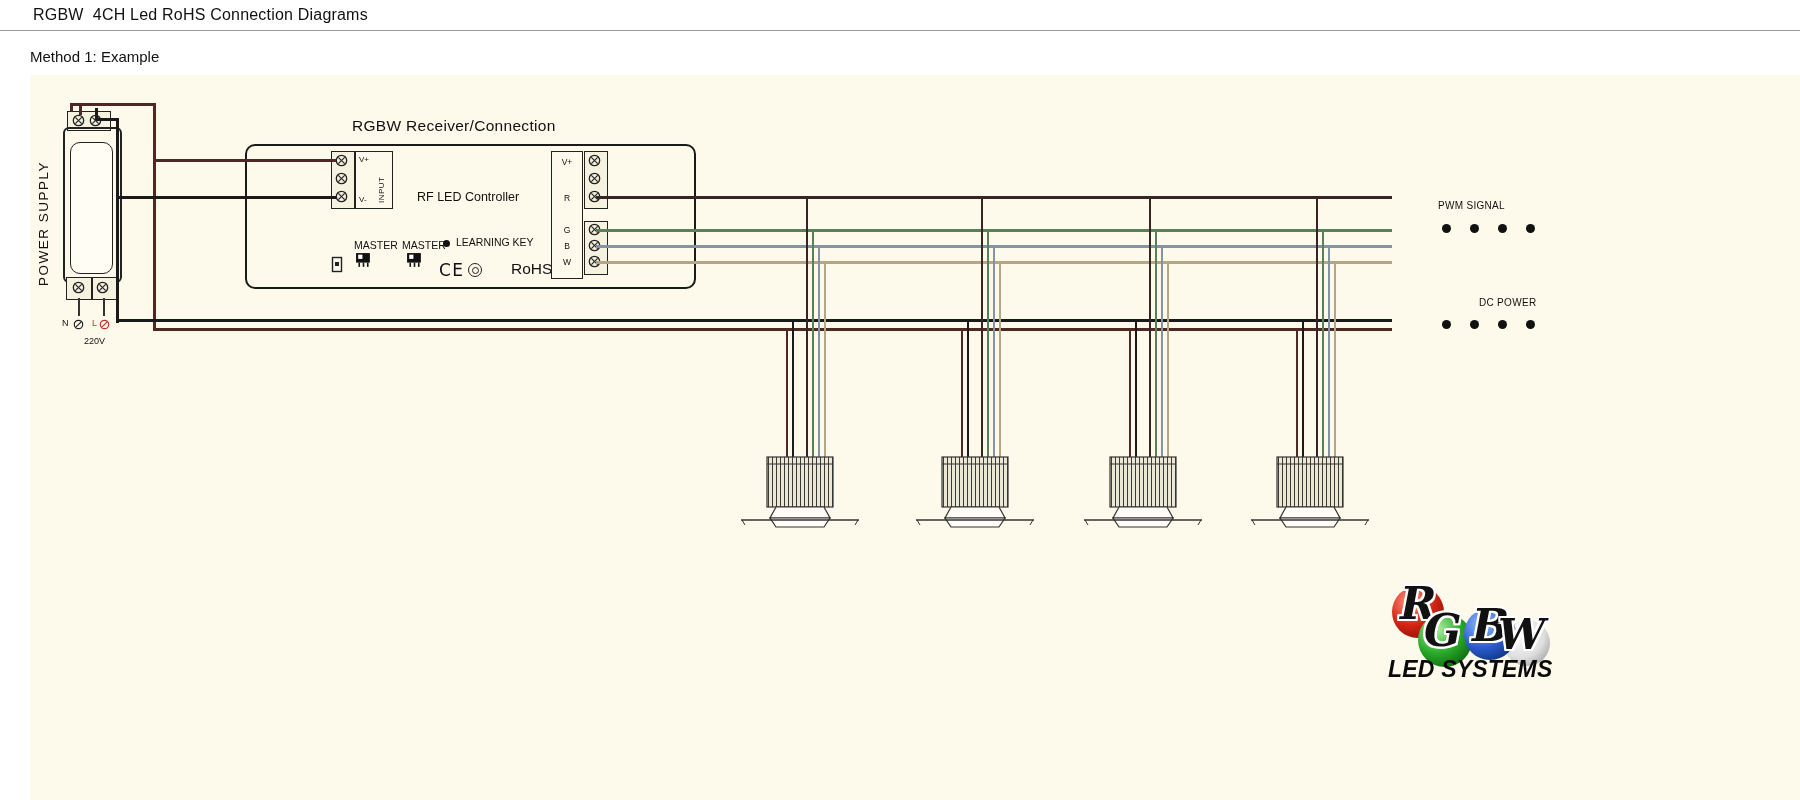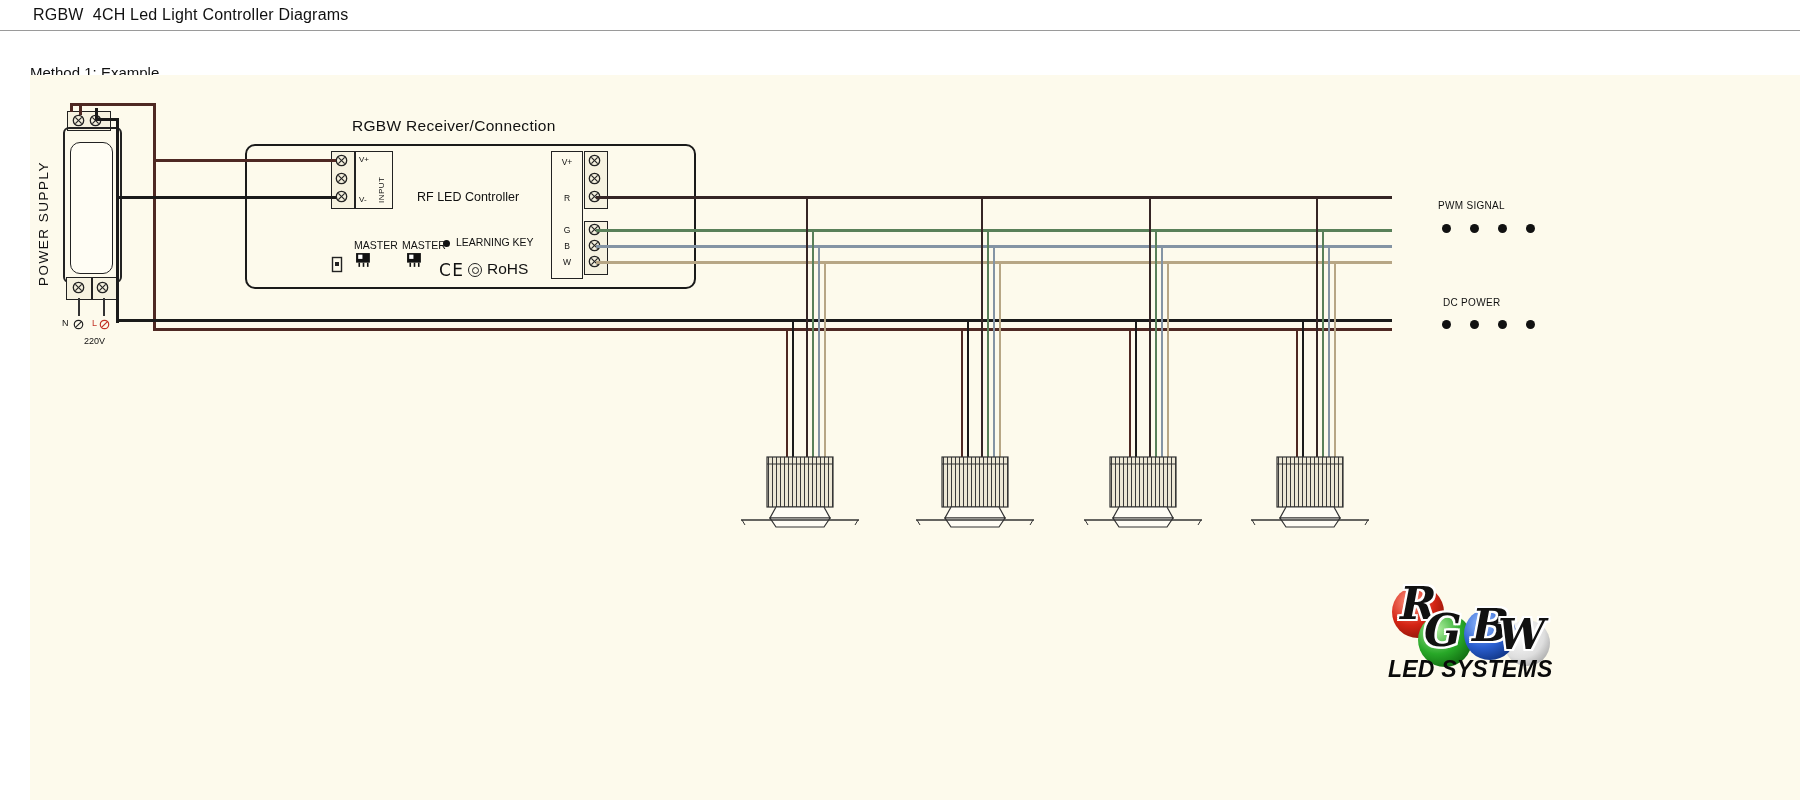--- a/index.html
+++ b/index.html
@@ -3,21 +3,21 @@
 <meta charset="utf-8">
 <style>
   html,body{margin:0;padding:0;background:#fff;}
   .screen{position:relative;width:1800px;height:800px;background:#fff;overflow:hidden;
           font-family:"Liberation Sans",sans-serif;color:#111;}
   .abs{position:absolute;}
   .lbl{position:absolute;white-space:pre;}
   
   .hdr-title{left:33px;top:6px;font-size:16px;letter-spacing:.2px;color:#111;}
   .hdr-rule{position:absolute;left:0;top:30px;width:1800px;height:0;border-top:1px solid #9a9a9a;}
-  .subtitle{left:30px;top:48px;font-size:15px;margin-top:16px;}
+  .subtitle{left:30px;top:48px;font-size:15px;}
   
   .canvas{position:absolute;left:30px;top:75px;width:1770px;height:725px;background:var(--canvas-bg,#fdfaec);}
   
   .w{position:absolute;}
   .c-vp{background:var(--wire-vplus,#4e2823);}
   .c-vm{background:var(--wire-vminus,#1a1a1a);}
   .c-r{background:var(--wire-r,#352525);}
   .c-g{background:var(--wire-g,#598059);}
   .c-b{background:var(--wire-b,#8494a4);}
   .c-w{background:var(--wire-w,#b7a685);}
@@ -34,21 +34,21 @@
   .ctrl-box{left:245px;top:144px;width:447px;height:141px;border:2px solid #1a1a1a;border-radius:10px;}
   .ctrl-title{left:352px;top:117px;font-size:15.5px;letter-spacing:.3px;}
   .inbox{left:355px;top:151px;width:36px;height:56px;border:1.3px solid #222;}
   .inbox .t{position:absolute;font-size:8px;}
   .in-vert{position:absolute;left:21px;top:5px;height:46px;writing-mode:vertical-rl;transform:rotate(180deg);font-size:8px;letter-spacing:.5px;}
   .outlabels{left:551px;top:151px;width:30px;height:126px;border:1.3px solid #222;}
   .outlabels .t{position:absolute;width:100%;text-align:center;font-size:8.5px;}
   .small-cap{font-size:10.5px;}
   .bullet{position:absolute;width:7px;height:7px;border-radius:50%;background:#111;}
   .cemark{font-family:"DejaVu Sans",sans-serif;font-size:17px;letter-spacing:1.5px;}
-  .rohs{font-size:15.5px;font-weight:500;}
+  .rohs{font-size:15.5px;font-weight:500;margin-left:24px;}
   .circ-ico{position:absolute;width:12px;height:12px;border:1.5px solid #222;border-radius:50%;}
   .circ-ico i{position:absolute;left:2.5px;top:2.5px;width:5px;height:5px;border:1px solid #222;border-radius:50%;}
   
   .bus-lbl{font-size:10px;letter-spacing:.3px;}
   .dots{position:absolute;display:flex;gap:19px;}
   .dots i{width:9px;height:9px;border-radius:50%;background:#111;}
   
   .logo{left:1386px;top:580px;width:196px;height:112px;}
   .sph{position:absolute;border-radius:50%;}
   .sph-r{left:6px;top:6px;width:52px;height:52px;background:radial-gradient(circle at 35% 30%,#ff9a86,var(--logo-red,#d42414) 48%,#7c1006 88%);}
@@ -90,21 +90,21 @@
     </symbol>
     <symbol id="noslash" viewBox="0 0 12 12">
       <circle cx="6" cy="6" r="4.6" fill="none" stroke="currentColor" stroke-width="1.3"></circle>
       <line x1="2.8" y1="9.2" x2="9.2" y2="2.8" stroke="currentColor" stroke-width="1.3"></line>
     </symbol>
   </defs>
 </svg>
 
 <div class="screen">
 
-  <div class="lbl hdr-title">RGBW  4CH Led Light Controller Diagrams</div>
+  <div class="lbl hdr-title">RGBW  4CH Led RoHS Connection Diagrams</div>
   <div class="hdr-rule"></div>
   <div class="lbl subtitle">Method 1: Example</div>
 
   <div class="canvas"></div>
 
   <div class="lbl ps-vert">POWER SUPPLY</div>
   <div class="frame abs" style="left:67px;top:111px;width:42px;height:18px"></div>
   <svg class="abs" width="13" height="13" style="left:72px;top:114px">
       <use href="#screw"></use>
     </svg>
@@ -266,21 +266,21 @@
       <use href="#downlight-sym"></use>
     </svg>
 
   <div class="lbl bus-lbl" style="left:1438px;top:200px">PWM SIGNAL</div>
   <div class="dots" style="left:1442px;top:224px">
       <i></i>
       <i></i>
       <i></i>
       <i></i>
     </div>
-  <div class="lbl bus-lbl" style="left:1443px;top:297px">DC POWER</div>
+  <div class="lbl bus-lbl" style="left:1479px;top:297px">DC POWER</div>
   <div class="dots" style="left:1442px;top:320px">
       <i></i>
       <i></i>
       <i></i>
       <i></i>
     </div>
 
   <div class="abs logo">
     <div class="sph sph-r"></div>
     <div class="sph sph-g"></div>

